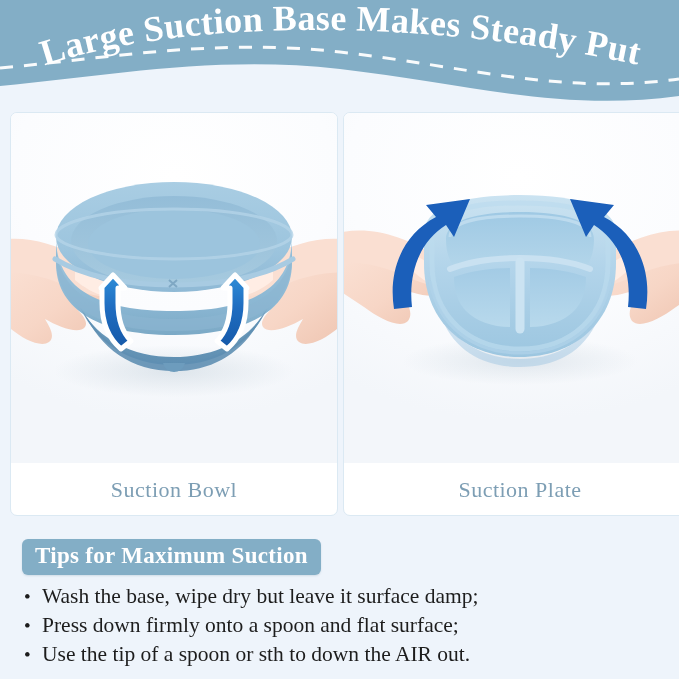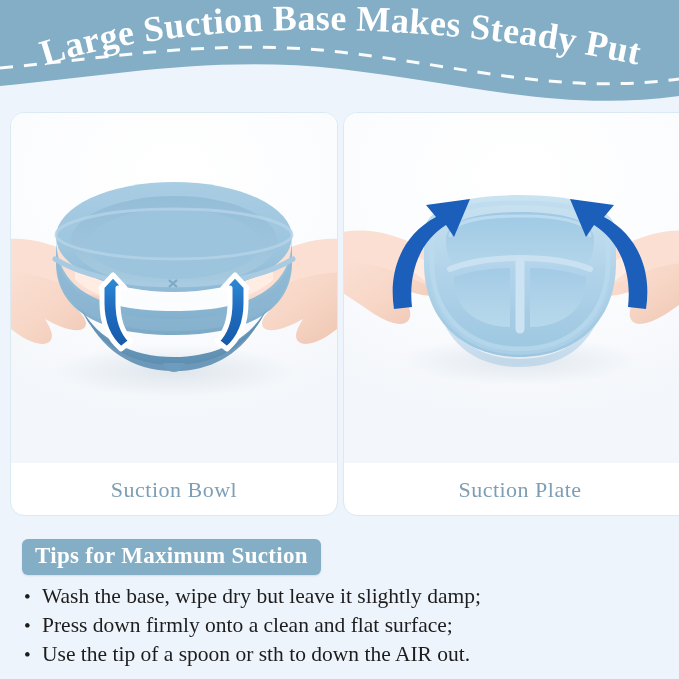--- a/index.html
+++ b/index.html
@@ -25,21 +25,21 @@
     fill:#ffffff;
     letter-spacing:0.4px;
   }
 
   
   .panels{position:absolute;left:0;top:110px;width:679px;height:410px;}
   .card{
     position:absolute;top:2px;height:404px;
     background:#ffffff;
     border:1px solid #dbe9f3;
-    border-radius:14px;
+    border-radius:7px;
     overflow:hidden;
     box-sizing:border-box;
   }
   .card.left{left:10px;width:328px;}
   .card.right{left:343px;width:354px;}
 
   .photo{
     position:absolute;left:0;top:0;right:0;height:350px;
     background:
       radial-gradient(ellipse 90% 70% at 50% 18%, #ffffff 0%, #fbfcfe 55%, #f3f6fa 100%);
@@ -311,25 +311,25 @@
       <div class="caption">Suction Plate</div>
     </div>
   </div>
 
   <div class="tips">
     <div class="tips-badge">Tips for Maximum Suction</div>
 
     <ul class="tips-list">
       <li>
         <span class="bullet">•</span>
-        <span>Wash the base, wipe dry but leave it slightly damp;</span>
+        <span>Wash the base, wipe dry but leave it surface damp;</span>
       </li>
       <li>
         <span class="bullet">•</span>
-        <span>Press down firmly onto a clean and flat surface;</span>
+        <span>Press down firmly onto a spoon and flat surface;</span>
       </li>
       <li>
         <span class="bullet">•</span>
         <span>Use the tip of a spoon or sth to down the AIR out.</span>
       </li>
     </ul>
   </div>
 
 </div>
 

